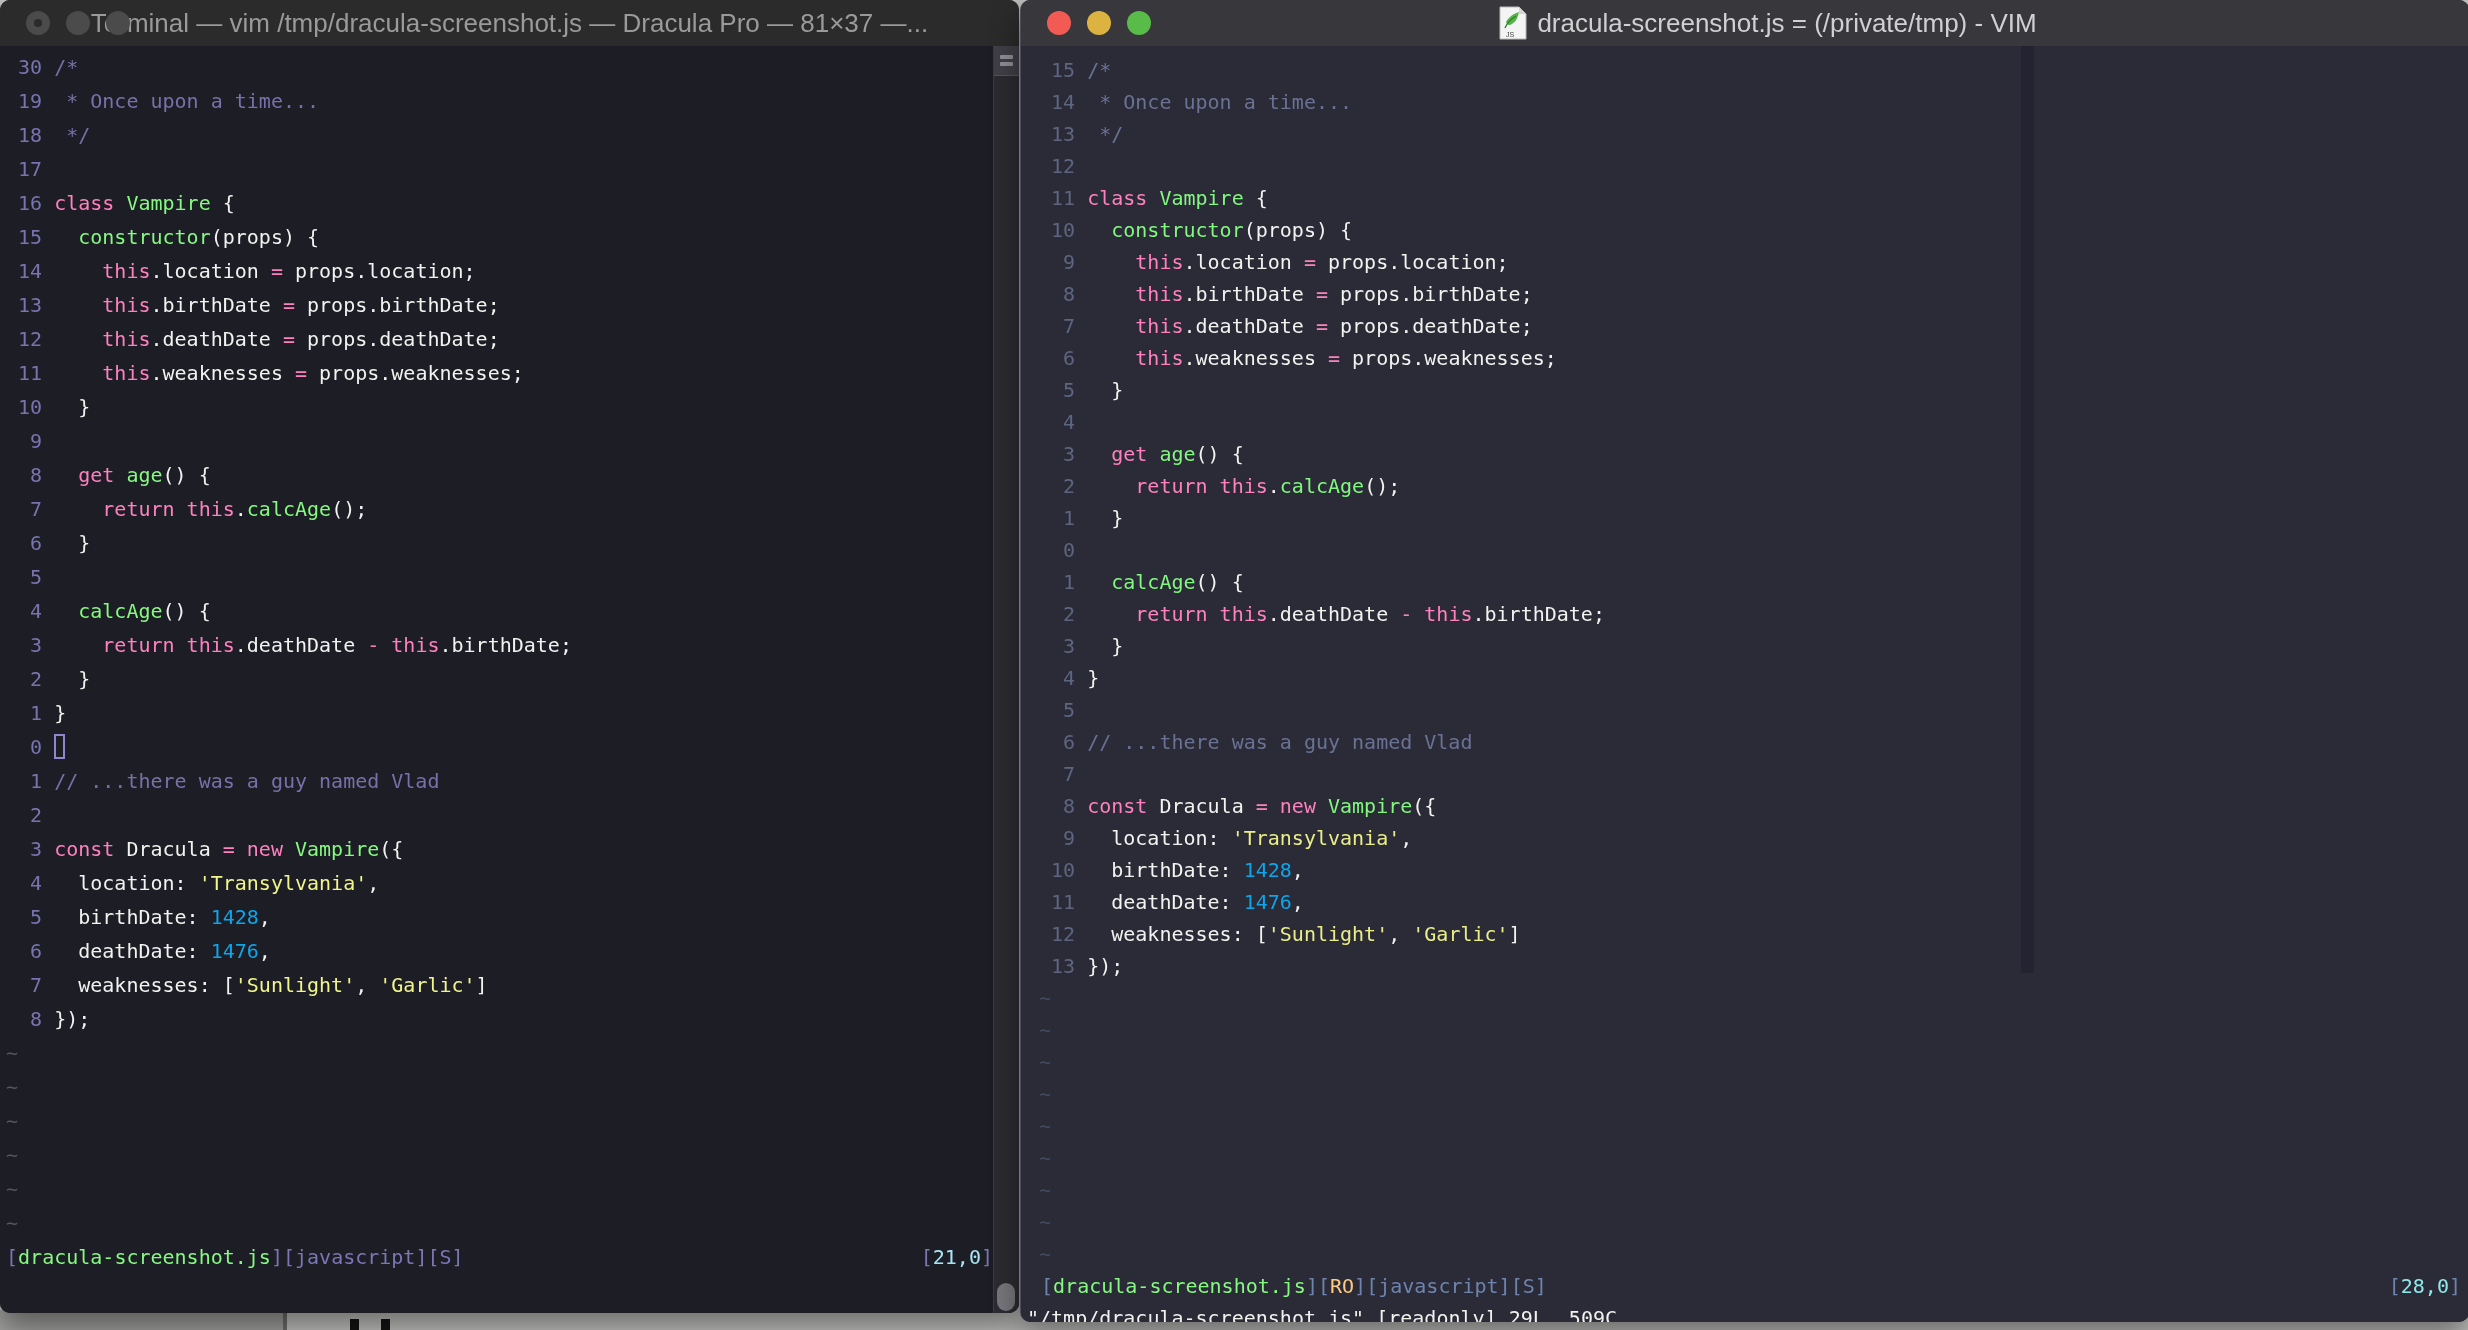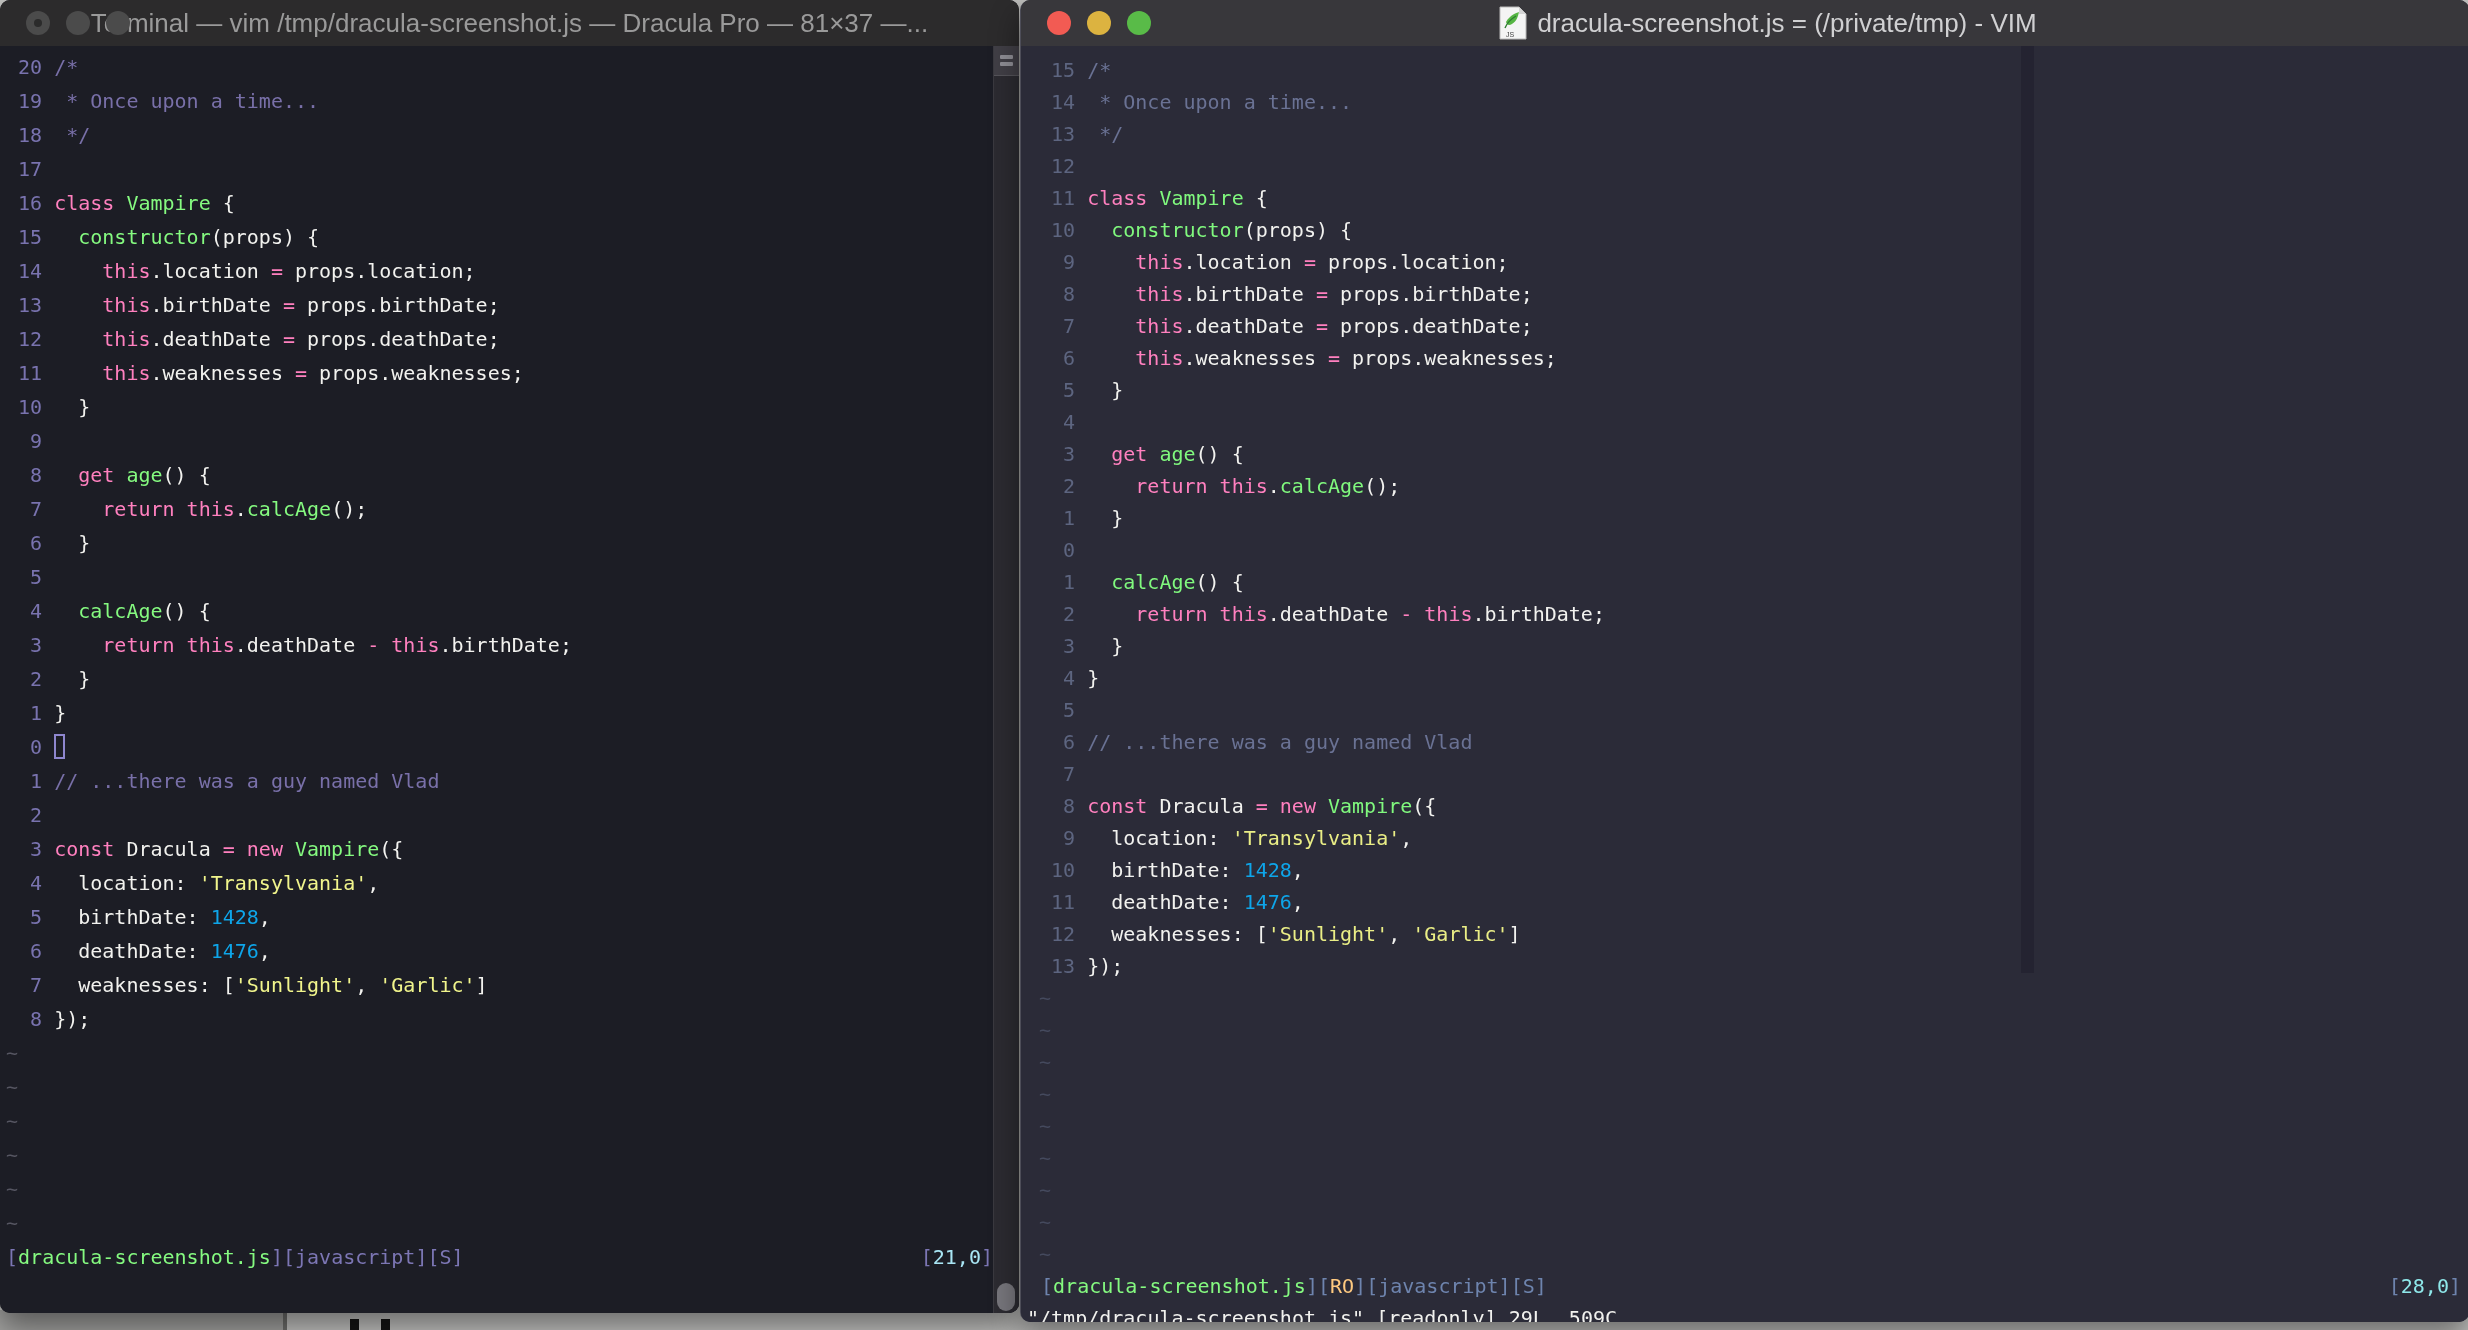--- a/index.html
+++ b/index.html
@@ -89,21 +89,21 @@
   <div class="titlebar">
     <div class="lights">
       <span class="light grey dot"></span>
       <span class="light grey"></span>
       <span class="light grey"></span>
     </div>
     <span>Terminal — vim /tmp/dracula-screenshot.js — Dracula Pro — 81×37 —...</span>
   </div>
   <div class="content">
     <div class="buffer">
-        <div class="line"><span class="ln">20</span><span class="ct"><span class="c-cmt">/*</span></span></div>
+        <div class="line"><span class="ln">30</span><span class="ct"><span class="c-cmt">/*</span></span></div>
         <div class="line"><span class="ln">19</span><span class="ct"><span class="c-cmt"> * Once upon a time...</span></span></div>
         <div class="line"><span class="ln">18</span><span class="ct"><span class="c-cmt"> */</span></span></div>
         <div class="line"><span class="ln">17</span><span class="ct"></span></div>
         <div class="line"><span class="ln">16</span><span class="ct"><span class="c-kw">class</span><span class="c-fg"> </span><span class="c-fn">Vampire</span><span class="c-fg"> {</span></span></div>
         <div class="line"><span class="ln">15</span><span class="ct"><span class="c-fg">  </span><span class="c-fn">constructor</span><span class="c-fg">(props) {</span></span></div>
         <div class="line"><span class="ln">14</span><span class="ct"><span class="c-fg">    </span><span class="c-kw">this</span><span class="c-fg">.location </span><span class="c-kw">=</span><span class="c-fg"> props.location;</span></span></div>
         <div class="line"><span class="ln">13</span><span class="ct"><span class="c-fg">    </span><span class="c-kw">this</span><span class="c-fg">.birthDate </span><span class="c-kw">=</span><span class="c-fg"> props.birthDate;</span></span></div>
         <div class="line"><span class="ln">12</span><span class="ct"><span class="c-fg">    </span><span class="c-kw">this</span><span class="c-fg">.deathDate </span><span class="c-kw">=</span><span class="c-fg"> props.deathDate;</span></span></div>
         <div class="line"><span class="ln">11</span><span class="ct"><span class="c-fg">    </span><span class="c-kw">this</span><span class="c-fg">.weaknesses </span><span class="c-kw">=</span><span class="c-fg"> props.weaknesses;</span></span></div>
         <div class="line"><span class="ln">10</span><span class="ct"><span class="c-fg">  }</span></span></div>

